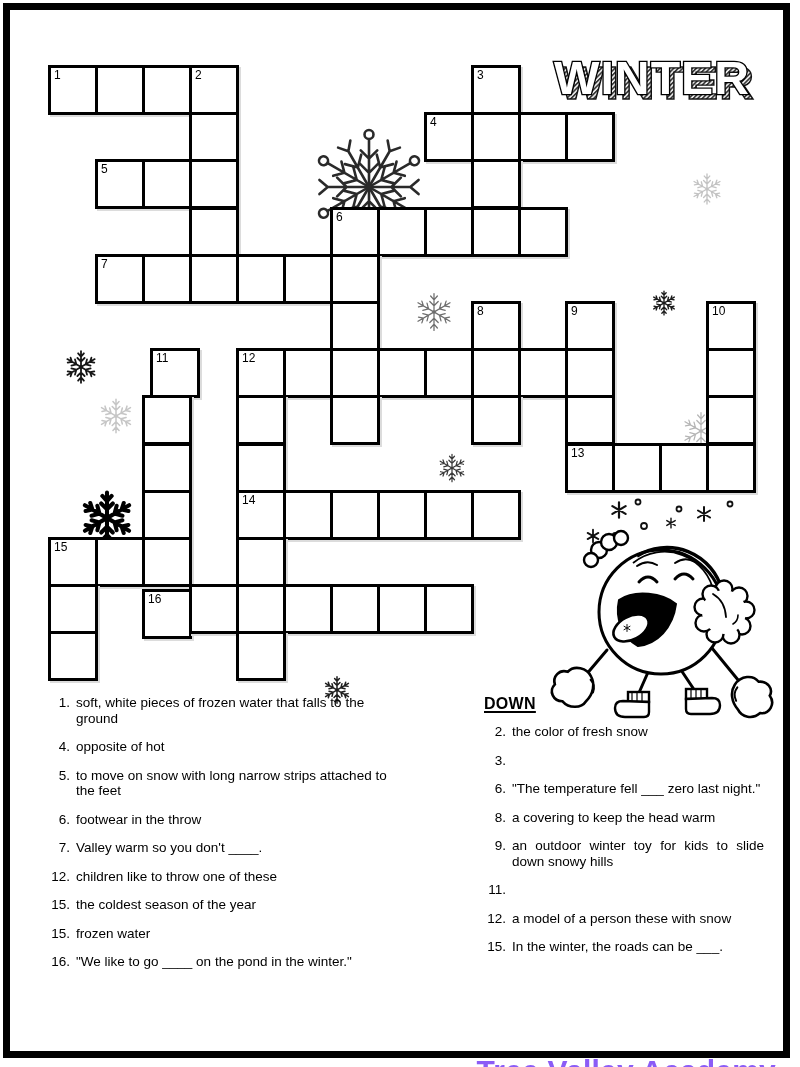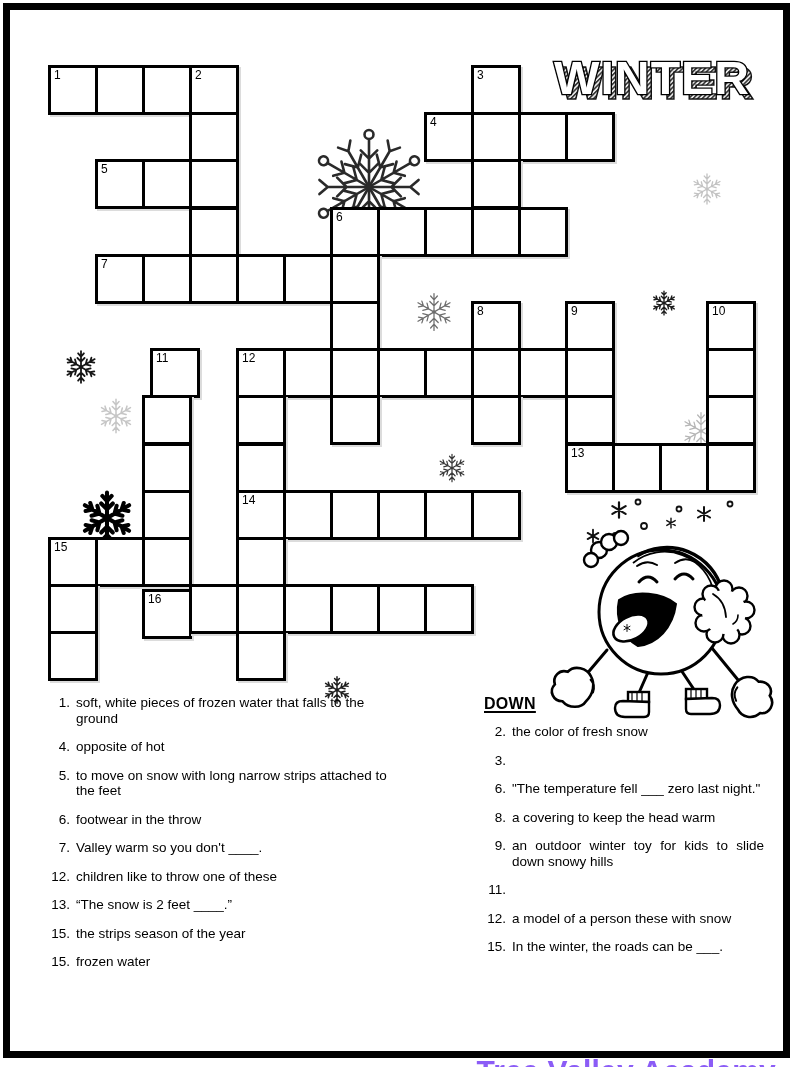--- a/index.html
+++ b/index.html
@@ -356,30 +356,30 @@
         </div>
         <div class="clue">
           <span class="cluenum">7.</span>
           <span class="cluetext">Valley warm so you don't ____.</span>
         </div>
         <div class="clue">
           <span class="cluenum">12.</span>
           <span class="cluetext">children like to throw one of these</span>
         </div>
         <div class="clue">
-          <span class="cluenum">13.</span>
-          <span class="cluetext">“The snow is 2 feet ____.”</span>
-        </div>
-        <div class="clue">
           <span class="cluenum">15.</span>
-          <span class="cluetext">the strips season of the year</span>
+          <span class="cluetext">the coldest season of the year</span>
         </div>
         <div class="clue">
           <span class="cluenum">15.</span>
           <span class="cluetext">frozen water</span>
+        </div>
+        <div class="clue">
+          <span class="cluenum">16.</span>
+          <span class="cluetext">"We like to go ____ on the pond in the winter."</span>
         </div>
       </div>
   </section>
 
   <section class="clues clues-down">
     <h2>DOWN</h2>
     <div id="down-list">
         <div class="clue">
           <span class="cluenum">2.</span>
           <span class="cluetext">the color of fresh snow</span>

